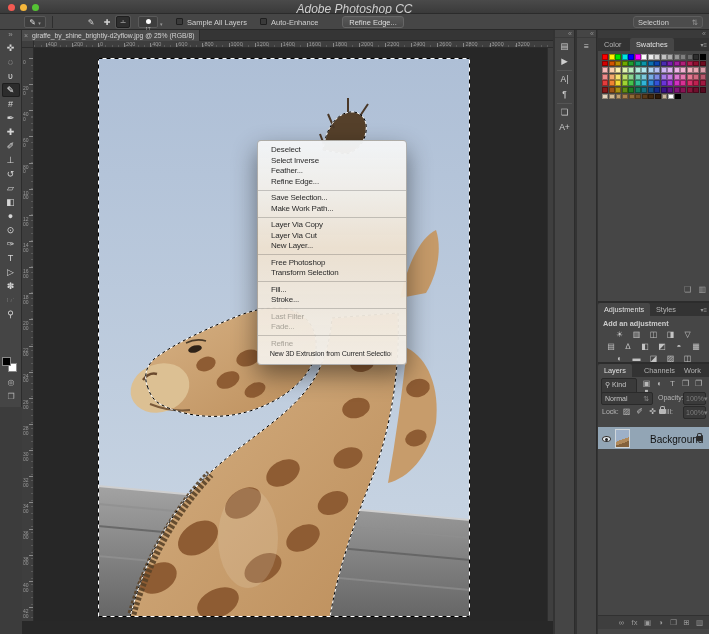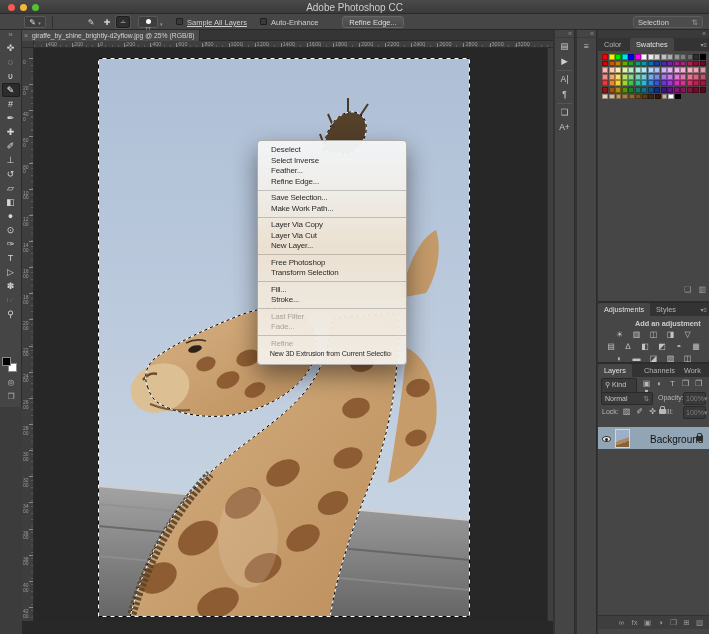--- a/index.html
+++ b/index.html
@@ -2,21 +2,21 @@
 <html><head>
 <meta charset="utf-8">
 <style>
   html,body{margin:0;padding:0;background:#222;}
   *{box-sizing:border-box;font-family:"Liberation Sans",sans-serif;-webkit-font-smoothing:antialiased;}
   #app{position:relative;width:709px;height:634px;background:#3c3c3c;overflow:hidden;font-size:8px;color:#c8c8c8;}
 
   
   #titlebar{position:absolute;left:0;top:0;width:709px;height:14px;background:linear-gradient(#4a4a4a,#3a3a3a);border-bottom:1px solid #2b2b2b;}
   .tl{position:absolute;top:4px;width:7px;height:7px;border-radius:50%;}
-  #title{position:absolute;left:0;right:0;top:2px;text-align:center;font-size:10px;color:#cfcfcf;}
+  #title{position:absolute;left:0;right:0;top:2px;text-align:center;font-size:12px;color:#cfcfcf;font-style:italic;}
 
   
   #optionsbar{position:absolute;left:0;top:14px;width:709px;height:16px;background:#464646;border-bottom:1px solid #292929;}
   .ob{position:absolute;top:2px;height:12px;line-height:11px;}
   .toolbox{border:1px solid #5a5a5a;border-radius:2px;background:#3e3e3e;color:#ddd;text-align:center;}
   .mode{width:14px;font-size:8px;color:#d0d0d0;text-align:center;border:1px solid transparent;border-radius:2px;}
   .mode.active{background:#2e2e2e;border-color:#1f1f1f;box-shadow:0 0 0 1px #555;}
   .cbox{width:7px;height:7px;top:4px;background:#3a3a3a;border:1px solid #1f1f1f;border-radius:1px;}
   .cblabel{font-size:7.5px;color:#cfcfcf;top:3px;}
   #refineedge{border:1px solid #666;border-radius:3px;background:linear-gradient(#585858,#4a4a4a);color:#ddd;font-size:7.5px;text-align:center;line-height:11px;}
@@ -80,21 +80,21 @@
   .pgap{height:2px;background:#2c2c2c;}
 
   
   #swgrid{padding:3px 3px 0 4px;}
   .swrow{display:flex;height:6.6px;}
   .swc{width:5.9px;height:5.9px;margin:0 .35px;border:.5px solid rgba(0,0,0,.35);}
   #swfooter{position:absolute;right:3px;top:255px;color:#9f9f9f;font-size:8px;}
   #swfooter span{margin-left:5px;}
 
   
-  #adjhint{font-size:7.3px;font-weight:bold;color:#cdcdcd;padding:3px 0 1px 5px;margin-left:32px;}
+  #adjhint{font-size:7.3px;font-weight:bold;color:#cdcdcd;padding:3px 0 1px 5px;}
   .arow{display:flex;justify-content:center;gap:5px;height:12px;align-items:center;}
   .aic{width:12px;height:10px;text-align:center;line-height:10px;font-size:8px;color:#c4c4c4;}
 
   
   .lrow{position:relative;height:14px;}
   .selbox{position:absolute;background:#3a3a3a;border:1px solid #2a2a2a;border-radius:2px;color:#c6c6c6;font-size:7px;line-height:11px;padding:0 3px;}
   .selbox .car{float:right;color:#8a8a8a;margin-left:3px;}
   .llab{position:absolute;font-size:7px;color:#b5b5b5;top:3px;}
   .vbox{position:absolute;background:#3a3a3a;border:1px solid #2a2a2a;border-radius:2px;color:#7d7d7d;font-size:7px;line-height:11px;padding:0 2px;}
   .picon{display:inline-block;text-align:center;color:#b9b9b9;font-size:8px;}
@@ -128,21 +128,21 @@
     <div id="modes" class="ob" style="left:84px;display:flex;gap:2px;">
         <div class="mode">✎</div>
         <div class="mode">✚</div>
         <div class="mode active">∸</div>
       </div>
     <div class="ob toolbox" style="left:138px;width:20px;text-align:center;">
       <span style="display:inline-block;width:5px;height:5px;border-radius:50%;background:#fff;vertical-align:1px;"></span><span style="font-size:4.5px;color:#bbb;display:block;margin-top:-4px;">17</span>
     </div>
     <div class="ob" style="left:160px;font-size:5px;color:#999;top:5px;">▾</div>
     <div class="ob cbox" style="left:176px;"></div>
-    <div class="ob cblabel" style="left:187px;text-decoration:underline;">Sample All Layers</div>
+    <div class="ob cblabel" style="left:187px;">Sample All Layers</div>
     <div class="ob cbox" style="left:260px;"></div>
     <div class="ob cblabel" style="left:271px;">Auto-Enhance</div>
     <div class="ob" id="refineedge" style="left:342px;width:62px;">Refine Edge...</div>
     <div class="ob" id="workspace" style="left:633px;width:70px;"><span>Selection</span><span class="car">⇅</span></div>
   </div>
 
   <div id="toolbar">
     <div id="tb-collapse">»</div>
     <div id="tools">
         <div class="tool">✜</div>

